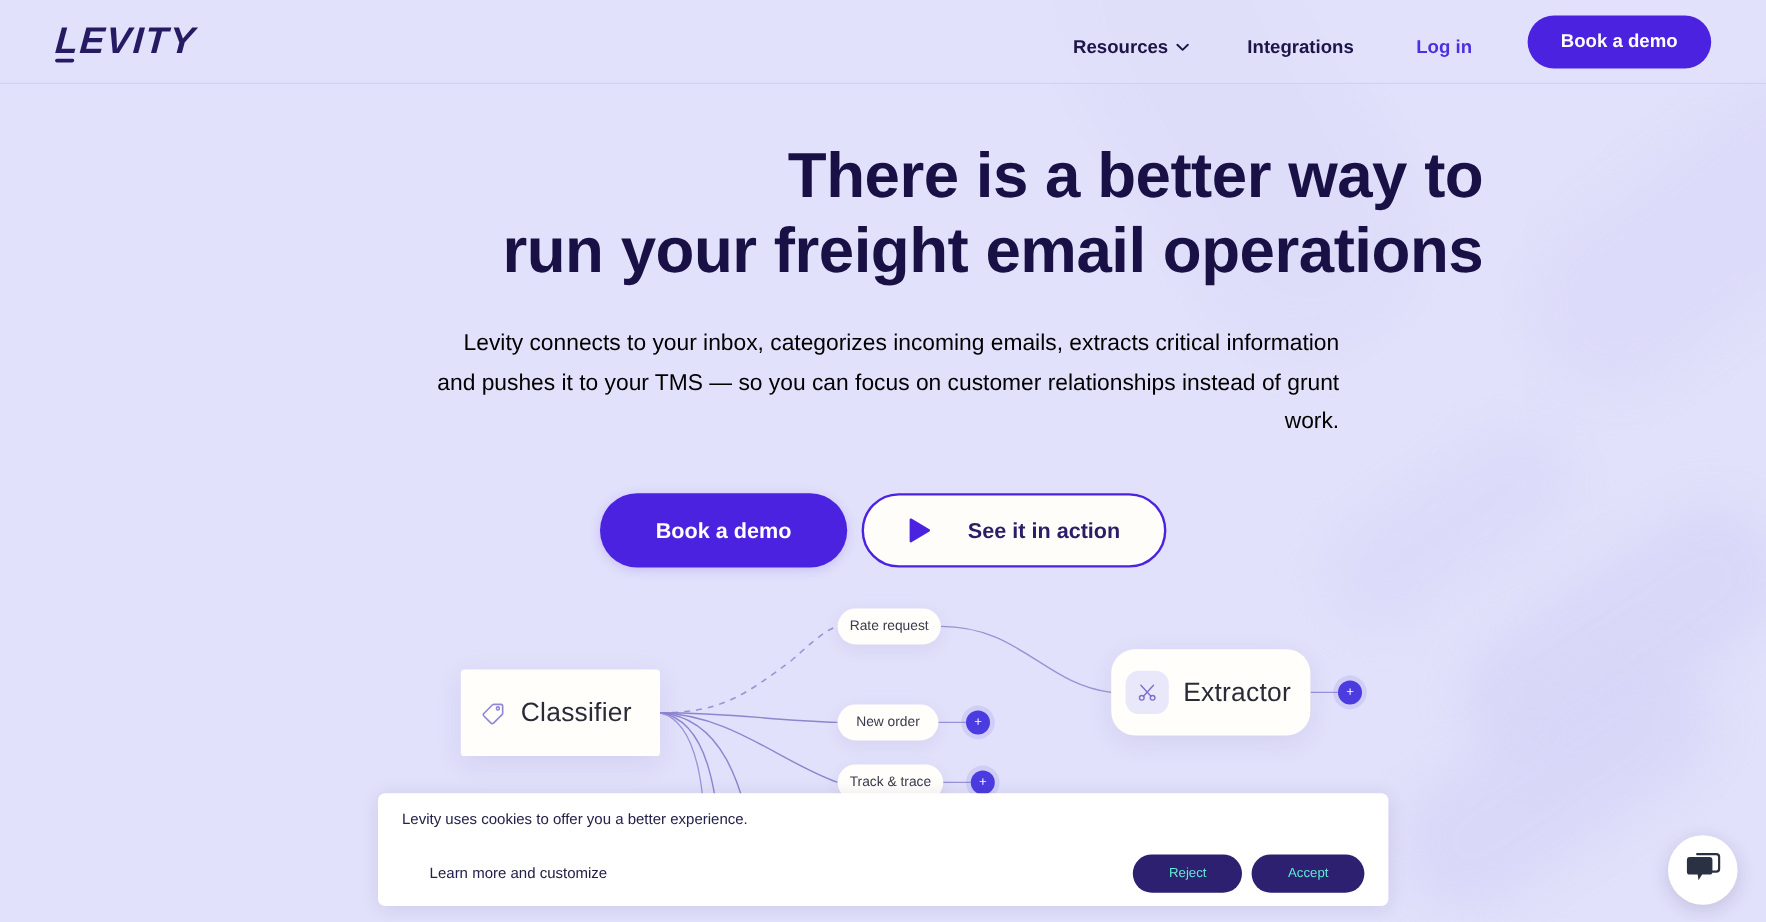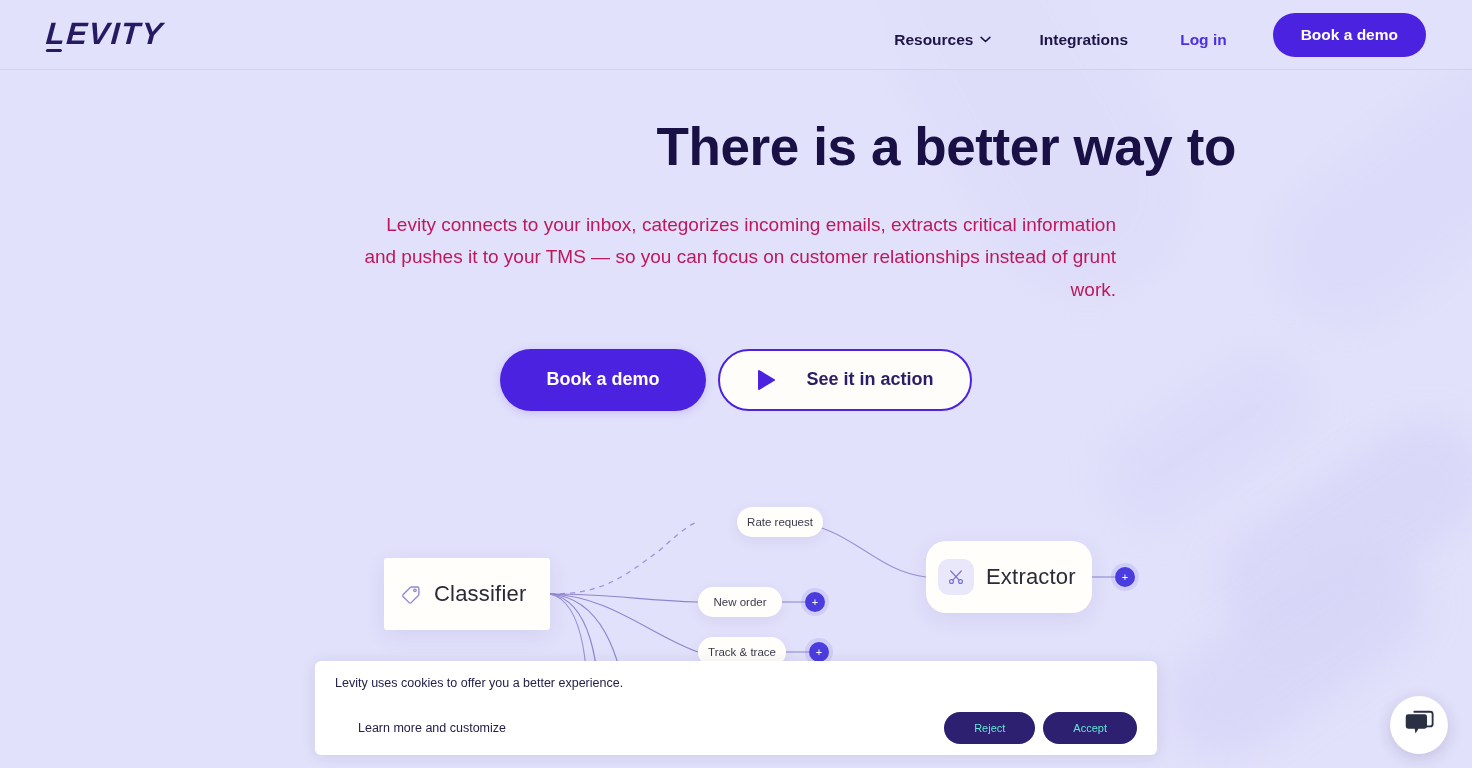--- a/index.html
+++ b/index.html
@@ -153,21 +153,21 @@
     color: #191046;
     letter-spacing: -0.4px;
     max-width: 1000px;
     margin: 0 auto;
   }
   .subhead {
     margin: 30px auto 0;
     max-width: 760px;
     font-size: 19px;
     line-height: 1.72;
-    color: #be185d;
+    color: #000000;
     font-weight: 400;
   }
 
   .cta-row {
     margin-top: 42px;
     display: flex;
     justify-content: center;
     align-items: center;
     gap: 12px;
   }
@@ -264,21 +264,21 @@
     box-shadow: 0 4px 14px rgba(60,45,130,.08);
     display: flex;
     align-items: center;
     justify-content: center;
     font-size: 11.5px;
     color: #3a3a4a;
     height: 30px;
     padding: 0 16px;
     white-space: nowrap;
   }
-  .pill-rate  { left: 737px; top: 37px;  width: 86px; }
+  .pill-rate  { left: 698px; top: 37px;  width: 86px; }
   .pill-order { left: 698px; top: 117px; width: 84px; }
   .pill-track { left: 698px; top: 167px; width: 88px; }
 
   .plus-btn {
     position: absolute;
     width: 20px; height: 20px;
     border-radius: 50%;
     background: #4b3ce0;
     color: #fff;
     font-size: 11px;
@@ -390,20 +390,21 @@
       <span>Log in</span>
     </div>
 
     <div class="btn-pill nav-cta">Book a demo</div>
   </nav>
 </header>
 
 <section class="hero">
   <h1 class="headline">
     <span>There is a better way to</span><br>
+    <span>run your freight email operations</span>
   </h1>
 
   <p class="subhead">Levity connects to your inbox, categorizes incoming emails, extracts critical information and pushes it to your TMS — so you can focus on customer relationships instead of grunt work.</p>
 
   <div class="cta-row">
     <div class="btn-pill cta-primary">Book a demo</div>
 
     <div class="btn-pill cta-secondary">
       <span class="play-icon">
         <svg viewBox="0 0 20 22" width="20" height="22" aria-hidden="true">

